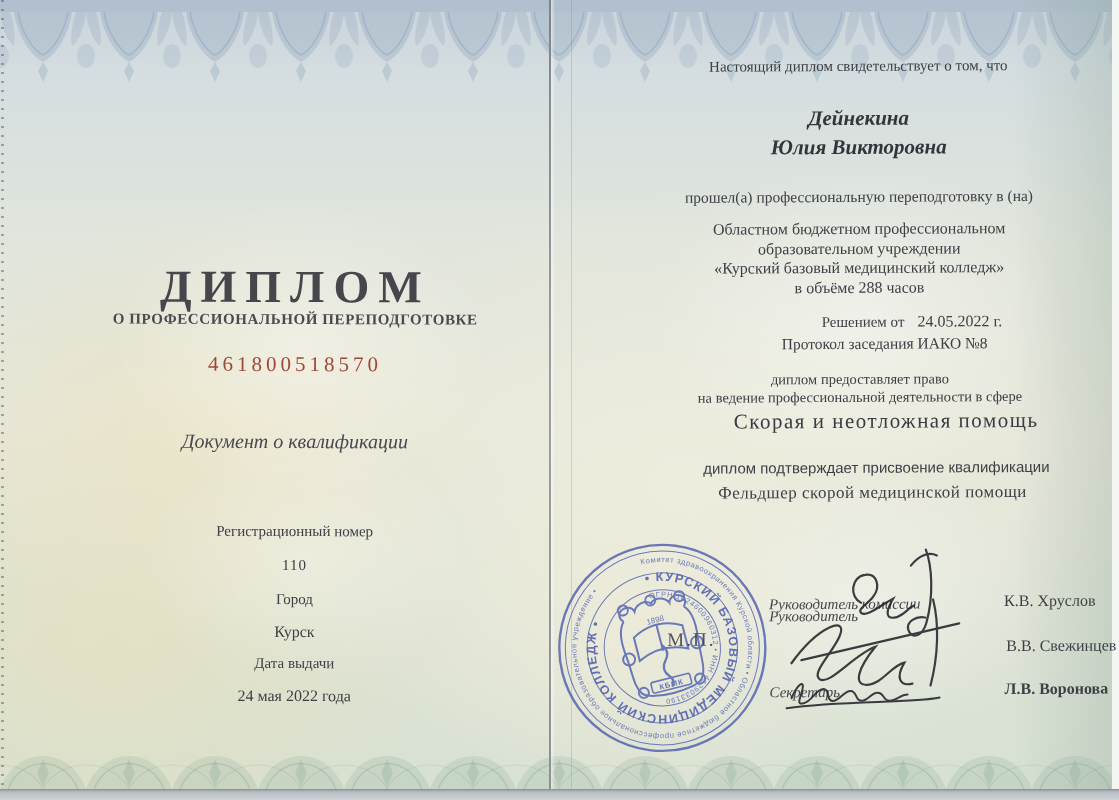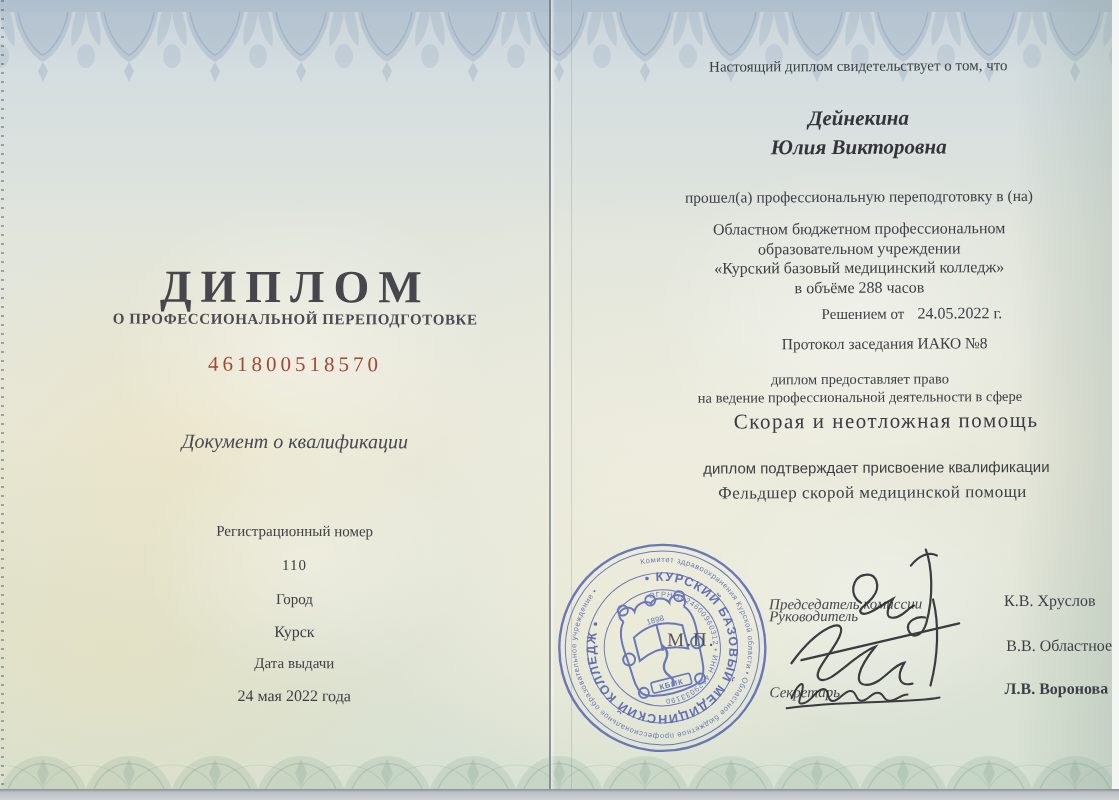--- a/index.html
+++ b/index.html
@@ -49,21 +49,21 @@
   
   .rp-ctr{left:30px;width:560px;}
   #intro{top:58px;font-size:15px;}
   #surname{top:106px;font-size:21px;font-weight:700;font-style:italic;color:#34353b;}
   #name-patr{top:135px;font-size:21px;font-weight:700;font-style:italic;color:#34353b;}
   #completed{top:188px;font-size:15.5px;}
   #inst1{top:220px;font-size:16px;}
   #inst2{top:240px;font-size:16px;}
   #inst3{top:259px;font-size:16px;}
   #hours{top:279px;font-size:16px;}
-  #decision{left:272px;top:305px;font-size:15px;}
+  #decision{left:272px;top:313px;font-size:15px;}
   #decision .date{font-size:16px;margin-left:13px;}
   #protocol{left:232px;top:335px;font-size:15.5px;}
   #grant1{top:371px;font-size:14.5px;}
   #grant2{top:389px;font-size:14.5px;}
   #field{left:56px;width:560px;top:409px;font-size:21px;letter-spacing:1.5px;color:#3a3c42;}
   #qline{left:46px;width:560px;top:459px;font-size:15px;
          font-family:"Liberation Sans","DejaVu Sans",sans-serif;}
   #qualification{left:42px;width:560px;top:483px;font-size:17px;letter-spacing:0.5px;}
   .sig-role{left:218px;font-size:15px;font-style:italic;color:#46474d;}
   .sig-name{font-size:16px;text-align:center;}
@@ -149,24 +149,24 @@
         <span>Решением от</span><span class="date">24.05.2022 г.</span>
       </div>
       <div class="t" id="protocol">Протокол заседания ИАКО №8</div>
 
       <div class="t ctr rp-ctr" id="grant1">диплом предоставляет право</div>
       <div class="t ctr rp-ctr" id="grant2">на ведение профессиональной деятельности в сфере</div>
       <div class="t ctr" id="field">Скорая и неотложная помощь</div>
       <div class="t ctr" id="qline">диплом подтверждает присвоение квалификации</div>
       <div class="t ctr" id="qualification">Фельдшер скорой медицинской помощи</div>
 
-      <div class="t sig-role" id="role-1">Председатель комиссии</div>
+      <div class="t sig-role" id="role-1">Руководитель комиссии</div>
       <div class="t sig-name" id="name-1">К.В. Хруслов</div>
       <div class="t sig-role" id="role-2">Руководитель</div>
-      <div class="t sig-name" id="name-2">В.В. Областное</div>
+      <div class="t sig-name" id="name-2">В.В. Свежинцев</div>
       <div class="t sig-role" id="role-3">Секретарь</div>
       <div class="t sig-name" id="name-3">Л.В. Воронова</div>
 
       <div id="seal-wrap">
         <svg width="218" height="218" viewBox="0 0 218 218">
           <defs>
             <path id="ringOuter" d="M109,23 a86,86 0 1 1 -0.01,0"></path>
             <path id="ringBold" d="M109,42 a67,67 0 1 1 -0.01,0"></path>
             <path id="ringInner" d="M109,58 a51,51 0 1 1 -0.01,0"></path>
           </defs>

